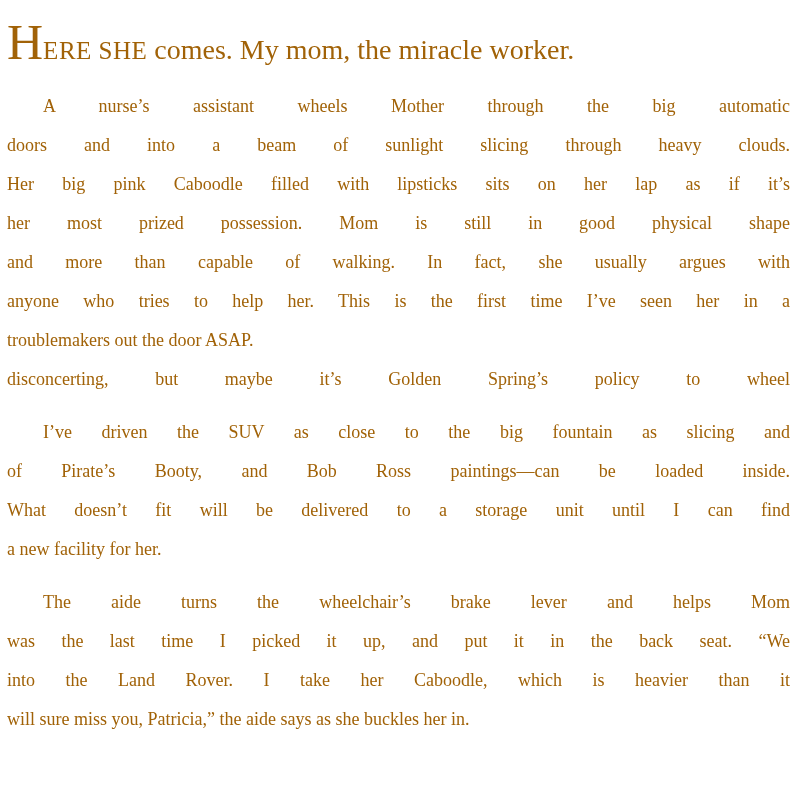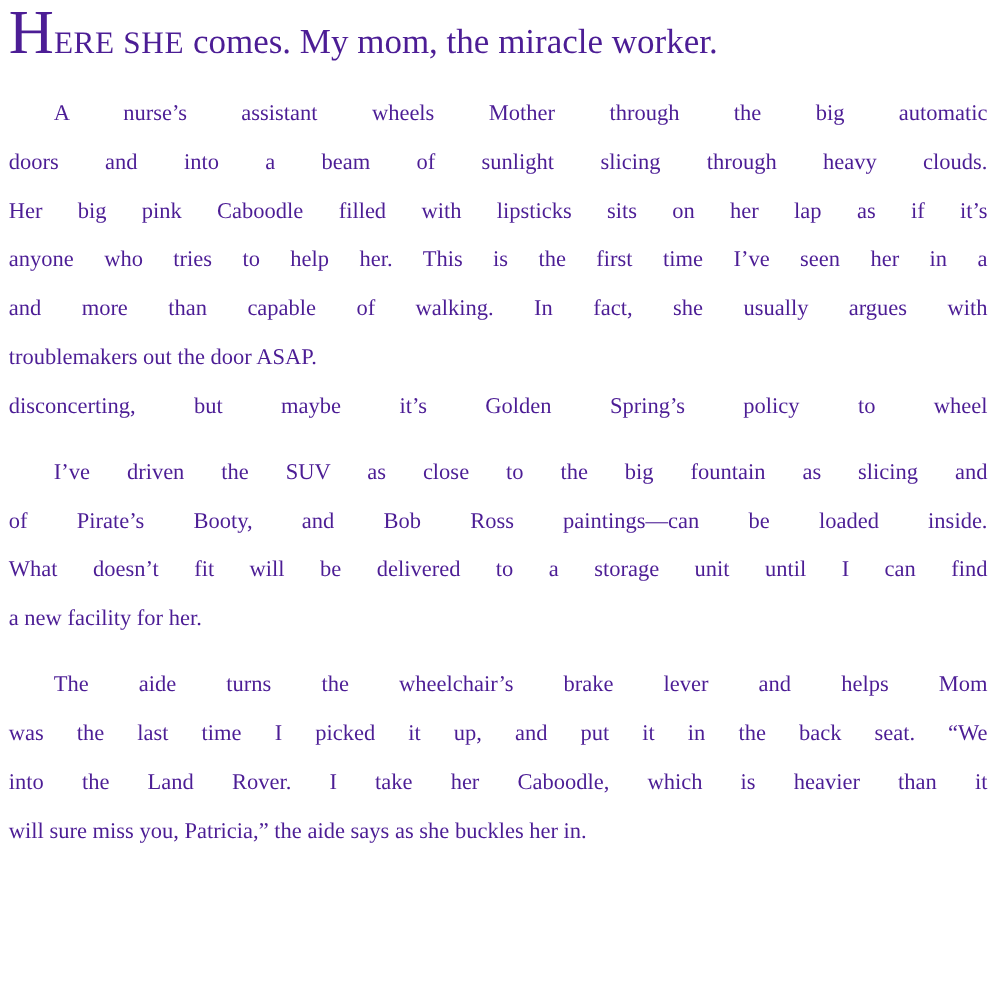--- a/index.html
+++ b/index.html
@@ -9,22 +9,23 @@
     height: 796px;
     overflow: hidden;
     background: #ffffff;
   }
   .page {
     box-sizing: border-box;
     width: 795px;
     height: 756px;
     padding: 11px 5px 0 7px;
     font-family: "Liberation Serif", "DejaVu Serif", serif;
-    color: #4c1d95;
+    color: #a16207;
     overflow: hidden;
+    margin-top: 16px;
   }
   .opener {
     font-size: 28px;
     line-height: 45px;
     white-space: nowrap;
   }
   .initial-cap {
     font-size: 50px;
     line-height: 10px;
   }
@@ -54,22 +55,23 @@
 </head>
 <body>
 
 <div class="page">
   <div class="opener"><span class="initial-cap">H</span><span class="lead-caps">ERE SHE</span><span> comes. My mom, the miracle worker.</span></div>
   <div id="paragraphs">
       <div class="para">
         <div class="line jline indent">A nurse’s assistant wheels Mother through the big automatic</div>
         <div class="line jline">doors and into a beam of sunlight slicing through heavy clouds.</div>
         <div class="line jline">Her big pink Caboodle filled with lipsticks sits on her lap as if it’s</div>
+        <div class="line jline">her most prized possession. Mom is still in good physical shape</div>
+        <div class="line jline">and more than capable of walking. In fact, she usually argues with</div>
         <div class="line jline">anyone who tries to help her. This is the first time I’ve seen her in a</div>
-        <div class="line jline">and more than capable of walking. In fact, she usually argues with</div>
         <div class="line lastline">troublemakers out the door ASAP.</div>
         <div class="line jline">disconcerting, but maybe it’s Golden Spring’s policy to wheel</div>
       </div>
       <div class="para">
         <div class="line jline indent">I’ve driven the SUV as close to the big fountain as slicing and</div>
         <div class="line jline">of Pirate’s Booty, and Bob Ross paintings—can be loaded inside.</div>
         <div class="line jline">What doesn’t fit will be delivered to a storage unit until I can find</div>
         <div class="line lastline">a new facility for her.</div>
       </div>
       <div class="para">

